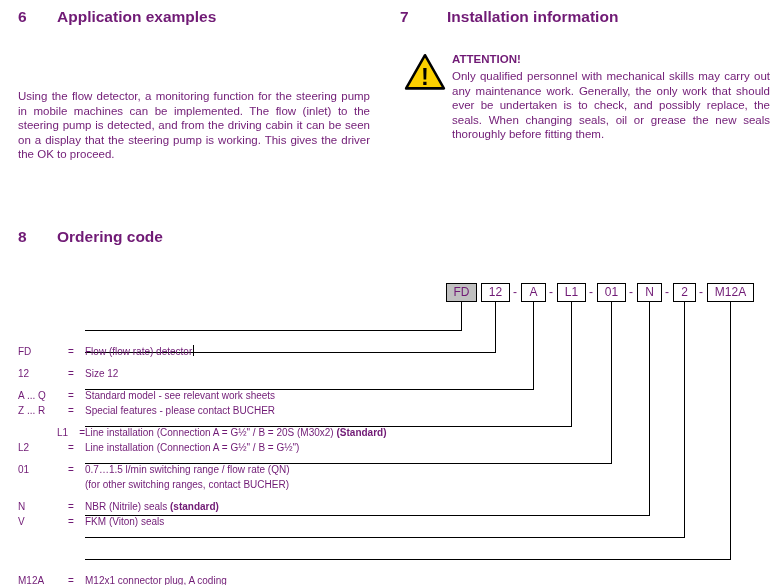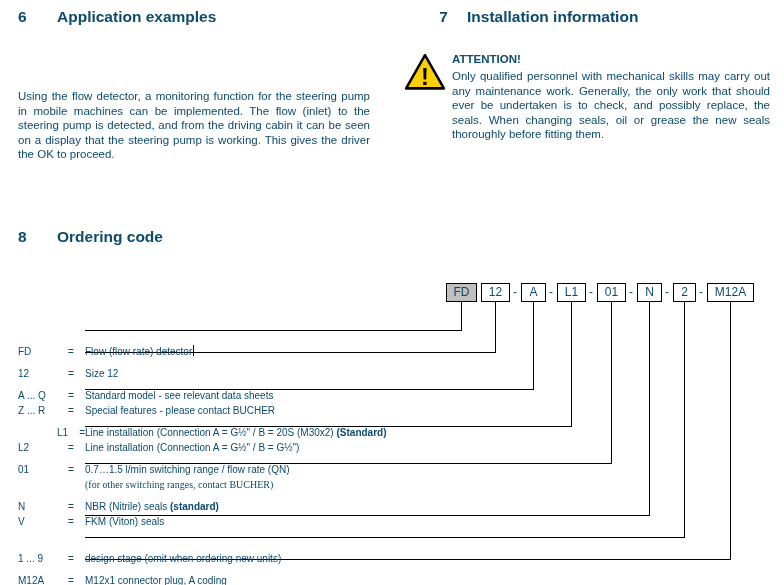--- a/index.html
+++ b/index.html
@@ -1,19 +1,19 @@
 <!DOCTYPE html>
 <html><head>
 <meta charset="utf-8">
 <style>
   * { margin:0; padding:0; box-sizing:border-box; }
   html,body { background:#ffffff; }
   .page {
     position:relative; width:784px; height:585px; background:#ffffff;
-    font-family:"Liberation Sans", sans-serif; color:#0c4a6e; overflow:hidden;
+    font-family:"Liberation Sans", sans-serif; color:#701a75; overflow:hidden;
   }
   .heading { position:absolute; font-size:15.5px; font-weight:bold; white-space:nowrap; }
   .heading .num { display:inline-block; }
   .para { position:absolute; font-size:11.5px; line-height:14.6px; text-align:justify; }
   .att-label { position:absolute; font-size:11.5px; font-weight:bold;text-align:center; }
   .warn-tri { position:absolute; }
   .cbox {
     position:absolute; top:283px; height:19px; border:1px solid #000;
     font-size:12px; text-align:center; line-height:17px; background:#fff;
   }
@@ -30,21 +30,21 @@
 </head>
 <body>
 
 <div class="page">
 
   <div class="heading" style="left:18px; top:8px;">
     <span class="num" style="width:39px;">6</span><span>Application examples</span>
   </div>
   <div class="para" style="left:18px; top:52px; width:352px;margin-top:37px;">Using the flow detector, a monitoring function for the steering pump in mobile machines can be implemented. The flow (inlet) to the steering pump is detected, and from the driving cabin it can be seen on a display that the steering pump is working. This gives the driver the OK to proceed.</div>
 
-  <div class="heading" style="left:420px; top:8px;text-align:center;">
+  <div class="heading" style="left:400px; top:8px;">
     <span class="num" style="width:47px;">7</span><span>Installation information</span>
   </div>
 
   <div class="warn-tri" style="left:404px; top:53px;">
     <svg width="42" height="38" viewBox="0 0 100 90">
       <path d="M50 5 L95 84 L5 84 Z" fill="#fcd000" stroke="#000" stroke-width="6" stroke-linejoin="round"></path>
       <text x="50" y="76" text-anchor="middle" font-size="56" font-weight="bold" fill="#000">!</text>
     </svg>
   </div>
   <div class="att-label" style="left:452px; top:53px;">ATTENTION!</div>
@@ -88,43 +88,40 @@
   <div class="hline" style="left:85px; top:537px; width:600px;"></div>
   <div class="hline" style="left:85px; top:559px; width:646px;"></div>
 
   <div class="lrow" style="top:315px;">
     <span class="lcode">FD</span><span class="leq">=</span><span>Flow (flow rate) detector</span><span class="cursor"></span>
   </div>
   <div class="lrow" style="top:337px;">
     <span class="lcode">12</span><span class="leq">=</span><span>Size 12</span>
   </div>
   <div class="lrow" style="top:359px;">
-    <span class="lcode">A ... Q</span><span class="leq">=</span><span>Standard model - see relevant data sheets</span>
+    <span class="lcode">A ... Q</span><span class="leq">=</span><span>Standard model - see relevant work sheets</span>
   </div>
   <div class="lrow" style="top:374px;">
     <span class="lcode">Z ... R</span><span class="leq">=</span><span>Special features - please contact BUCHER</span>
   </div>
   <div class="lrow" style="top:396px;text-align:right;">
     <span class="lcode">L1</span><span class="leq">=</span><span>Line installation (Connection A = G½" / B = 20S (M30x2) </span><span class="b">(Standard)</span>
   </div>
   <div class="lrow" style="top:411px;">
     <span class="lcode">L2</span><span class="leq">=</span><span>Line installation (Connection A = G½" / B = G½")</span>
   </div>
   <div class="lrow" style="top:433px;">
     <span class="lcode">01</span><span class="leq">=</span><span>0.7…1.5 l/min switching range / flow rate (QN)</span>
   </div>
-  <div class="lrow" style="top:448px;font-family:Liberation Serif, serif;">
+  <div class="lrow" style="top:448px;">
     <span class="lcode"></span><span class="leq"></span><span>(for other switching ranges, contact BUCHER)</span>
   </div>
   <div class="lrow" style="top:485px;">
     <span class="lcode">V</span><span class="leq">=</span><span>FKM (Viton) seals</span>
   </div>
   <div class="lrow" style="top:470px;">
     <span class="lcode">N</span><span class="leq">=</span><span>NBR (Nitrile) seals </span><span class="b">(standard)</span>
   </div>
-  <div class="lrow" style="top:522px;">
-    <span class="lcode">1 ... 9</span><span class="leq">=</span><span>design stage (omit when ordering new units)</span>
-  </div>
   <div class="lrow" style="top:544px;">
     <span class="lcode">M12A</span><span class="leq">=</span><span>M12x1 connector plug, A coding</span>
   </div>
 
 </div>
 
 </body></html>

